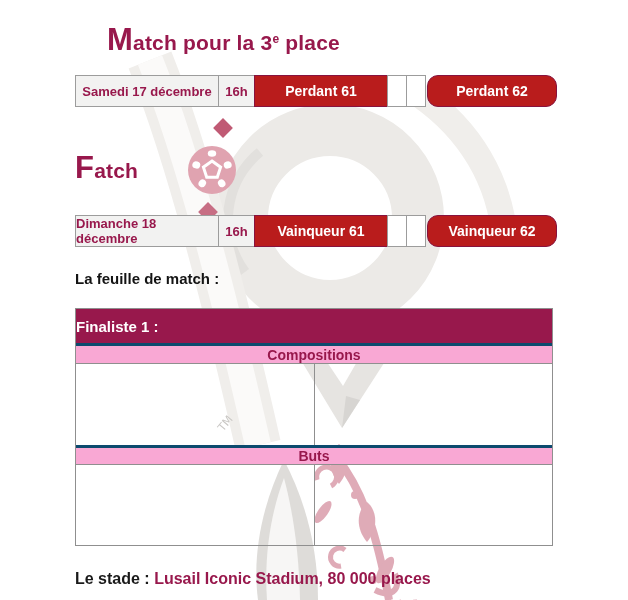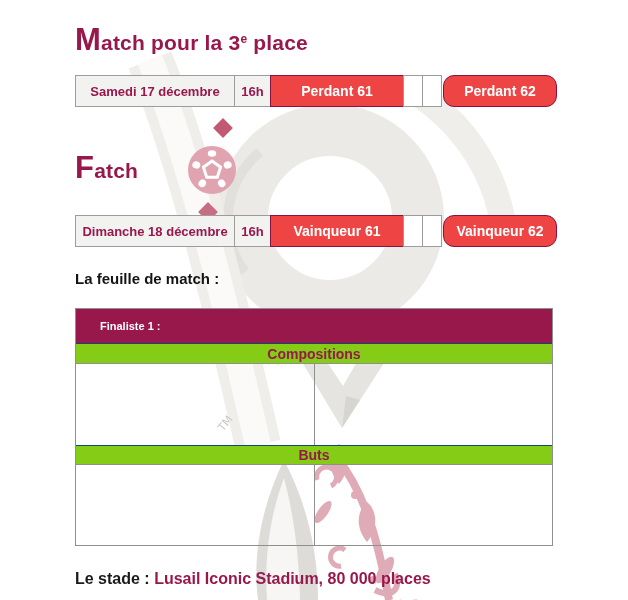--- a/index.html
+++ b/index.html
@@ -5,47 +5,47 @@
   html,body{margin:0;padding:0;}
   body{width:628px;height:600px;background:#fff;overflow:hidden;
        font-family:"Liberation Sans",sans-serif;position:relative;}
   .watermark{position:absolute;left:0;top:0;z-index:0;pointer-events:none;}
   .content{position:absolute;inset:0;z-index:1;}
 
   .doc-title{position:absolute;left:75px;color:#98184C;font-weight:bold;
              font-size:21px;letter-spacing:.2px;white-space:nowrap;}
   .doc-title .initial{font-size:31px;}
   .doc-title sup{font-size:12px;vertical-align:7px;}
-  #title-third{top:22px;}
+  #title-third{top:22px;margin-left:32px;}
   #title-final{top:150px;}
 
   .match-row{position:absolute;left:75px;width:482px;height:32px;display:flex;}
   .cell{box-sizing:border-box;height:100%;display:flex;align-items:center;
         justify-content:center;font-weight:bold;font-size:13px;}
   .cell.light{background:#F2F2F1;border:1px solid #9C9C9C;color:#98184C;}
-  .cell.date{width:160px;}
+  .cell.date{width:144px;}
   .cell.time{width:37px;margin-left:-1px;}
-  .cell.team{background:#ef4444;color:#fff;font-size:14px;border:1px solid #87133F;}
+  .cell.team{background:#b91c1c;color:#fff;font-size:14px;border:1px solid #87133F;}
   .cell.team.left{width:134px;margin-left:-1px;}
   .cell.score{width:20px;background:#fff;border:1px solid #9C9C9C;margin-left:-1px;}
   .cell.team.right{flex:1;margin-left:1px;border-radius:11px;}
   #row-third{top:75px;}
   #row-final{top:215px;}
 
   .sheet-label{position:absolute;left:75px;top:270px;font-weight:bold;
                font-size:15px;color:#141414;}
 
   .sheet{position:absolute;left:75px;top:308px;width:478px;height:238px;
          border:1px solid #8F8F8F;box-sizing:border-box;display:flex;
          flex-direction:column;}
   .sheet-header{height:34px;background:#98184C;display:flex;flex:none;}
-  .hcell{flex:1;display:flex;align-items:center;padding-left:24px;color:#fff;
-         font-weight:bold;font-size:11px;box-sizing:border-box;}
+  .hcell{flex:1;display:flex;align-items:center;padding-left:0;color:#fff;
+         font-weight:bold;font-size:15px;box-sizing:border-box;}
   .hcell.second{border-left:1px solid #8F8F8F;}
-  .band{flex:none;background:#84cc16;border-top:1px solid #0c4a6e;
+  .band{flex:none;background:#f9a8d4;border-top:3px solid #0c4a6e;
         border-bottom:1px solid #8F8F8F;display:flex;align-items:center;
         justify-content:center;color:#98184C;font-weight:bold;font-size:14px;
         box-sizing:border-box;}
   .band.compositions{height:21px;}
   .band.buts{height:20px;}
   .empty-row{flex:1;display:flex;}
   .ecell{flex:1;}
   .ecell.second{border-left:1px solid #8F8F8F;}
 
   .stadium{position:absolute;left:75px;top:570px;font-weight:bold;font-size:16px;

